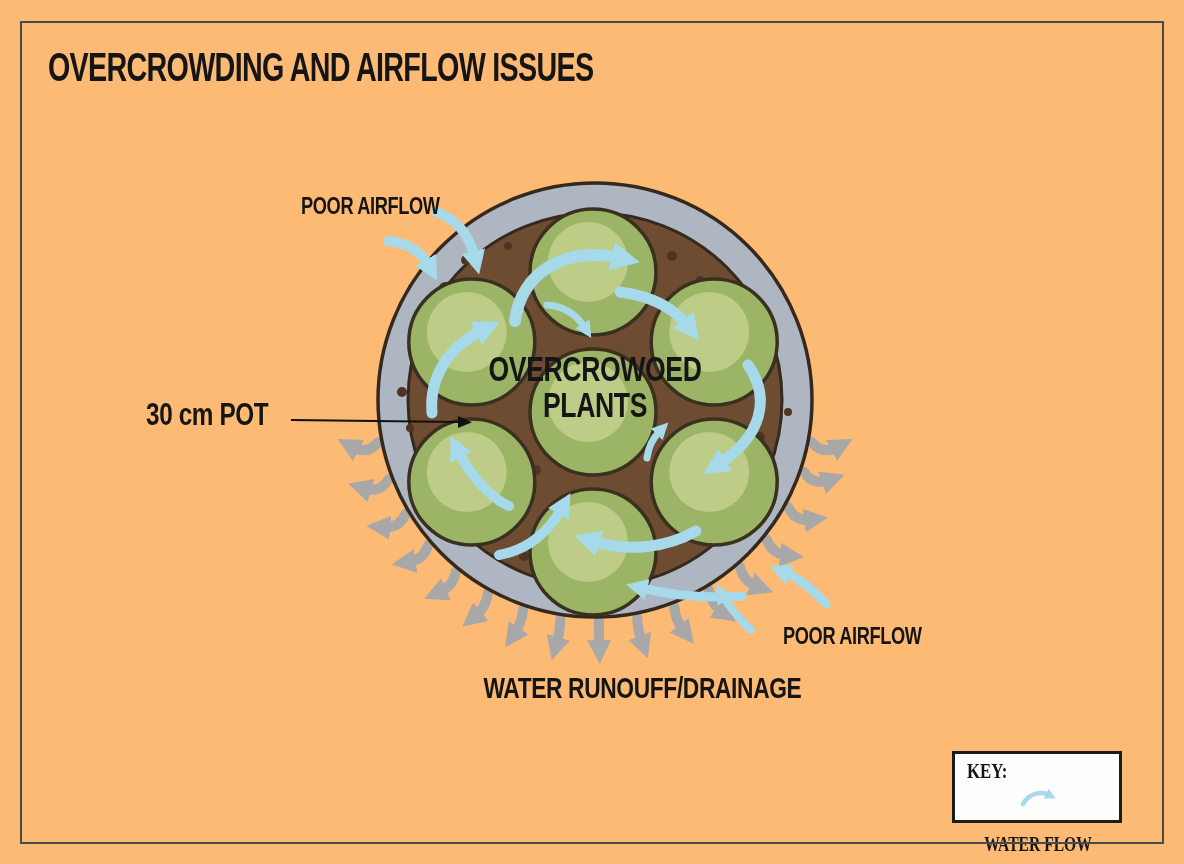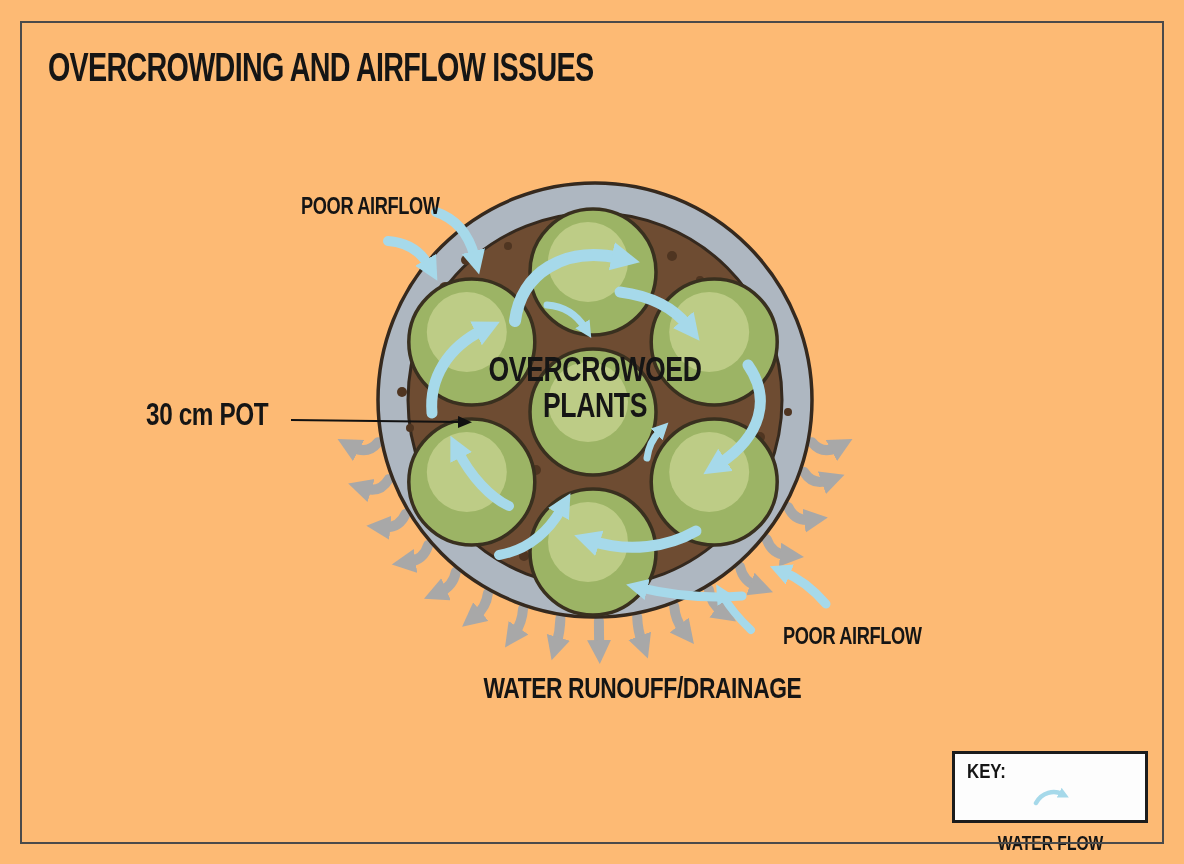--- a/index.html
+++ b/index.html
@@ -23,23 +23,24 @@
   .title{left:48px;top:44px;font-size:41px;transform:scaleX(0.70);transform-origin:0 50%;letter-spacing:-1px;}
   .poor-top{left:301px;top:192px;font-size:24px;}
   .pot-size{left:146px;top:396px;font-size:32px;}
   .center-label{
     left:445px;top:351px;width:300px;text-align:center;
     font-size:35px;line-height:1.04;white-space:normal;letter-spacing:-0.5px;
   }
   .poor-bottom{left:783px;top:622px;font-size:24px;}
   .runoff{left:445px;top:671px;width:320px;text-align:center;font-size:30px;}
   .keybox{
-    position:absolute;left:952px;top:751px;width:196px;height:72px;
+    position:absolute;left:952px;top:751px;width:170px;height:72px;
     border:3px solid #1c1c1c;background:#fdfdfd;box-sizing:border-box;
     padding:5px 10px 4px 12px;
+    font-family:Liberation Serif, serif;
   }
   .keybox .kh{font-size:21px;font-weight:700;color:#151515;transform:scaleX(0.8);transform-origin:0 50%;}
   .keyrow{display:flex;align-items:center;gap:24px;margin-top:1px;flex-direction:column;}
   .keyrow .kt{font-size:20px;font-weight:700;color:#151515;transform:scaleX(0.78);transform-origin:50% 50%;}
 </style>
 </head>
 <body>
 
 <div class="canvas">
 

